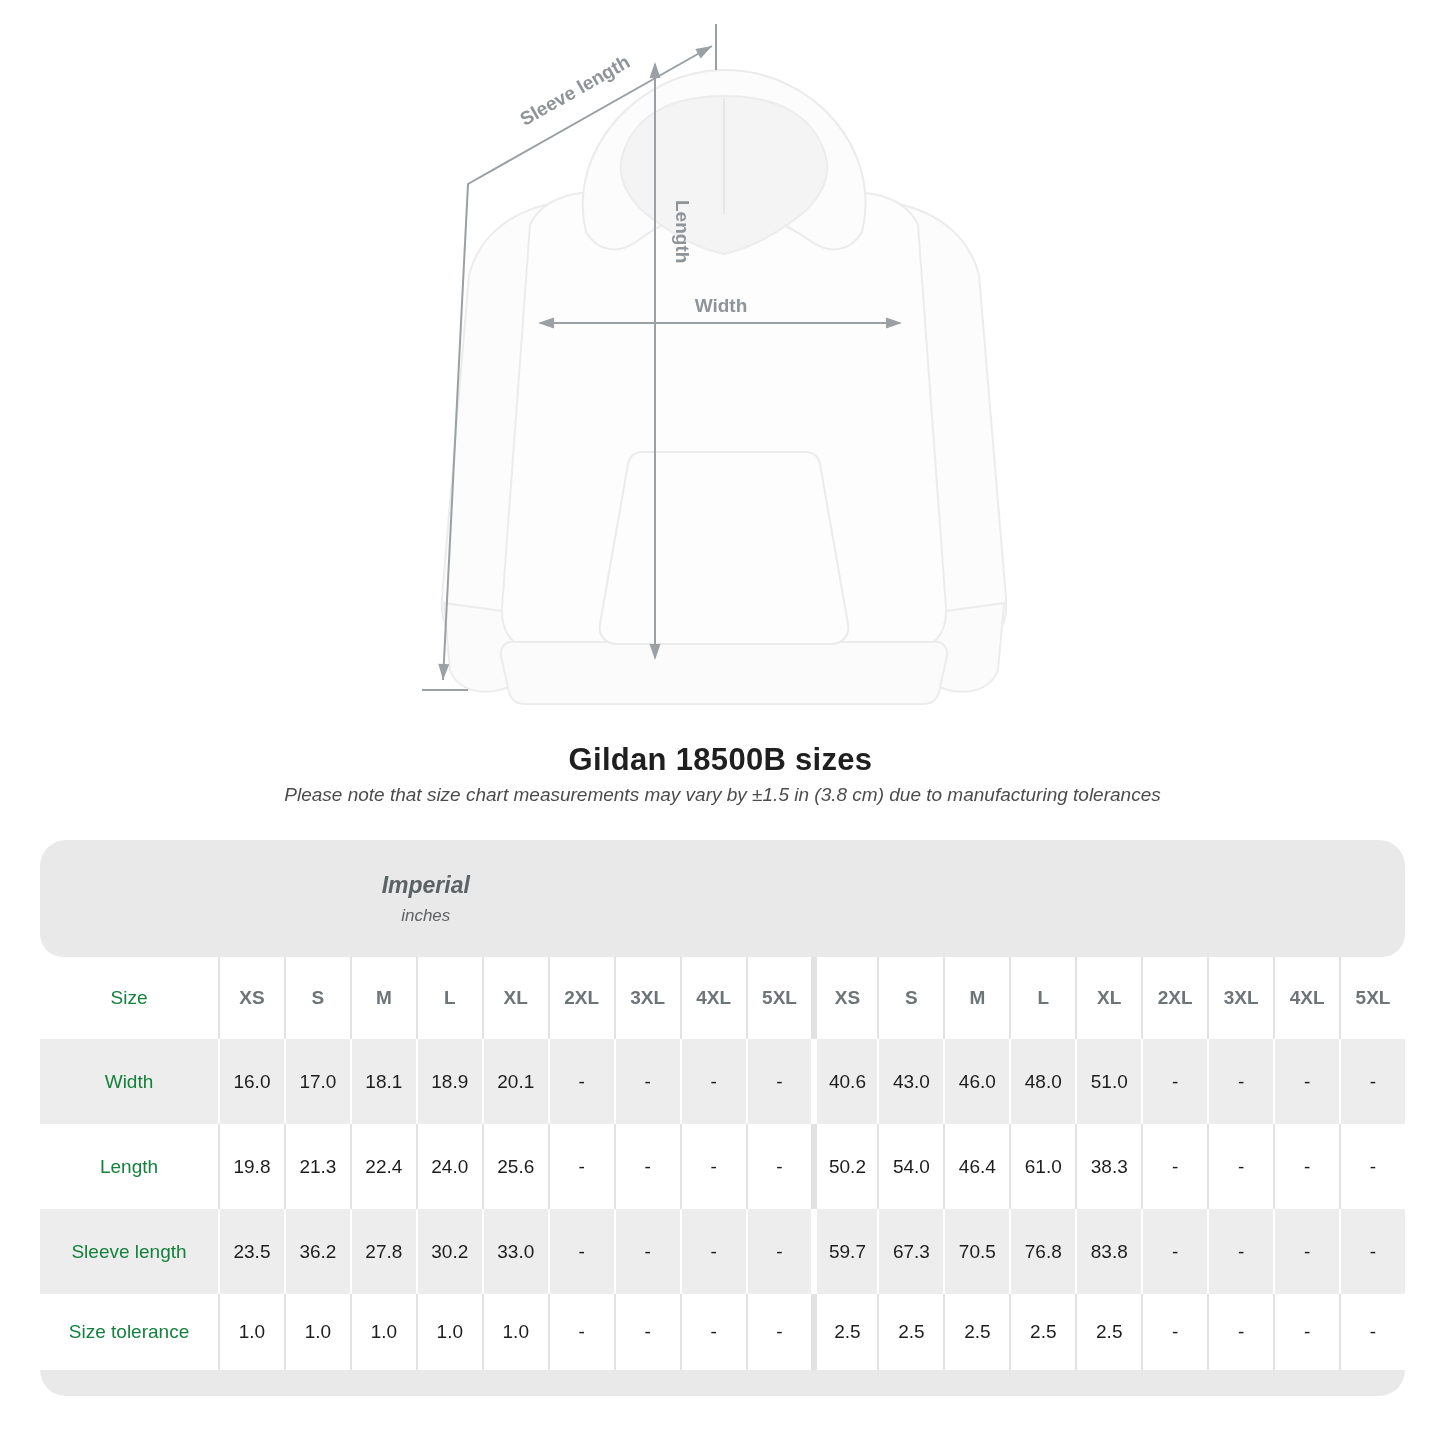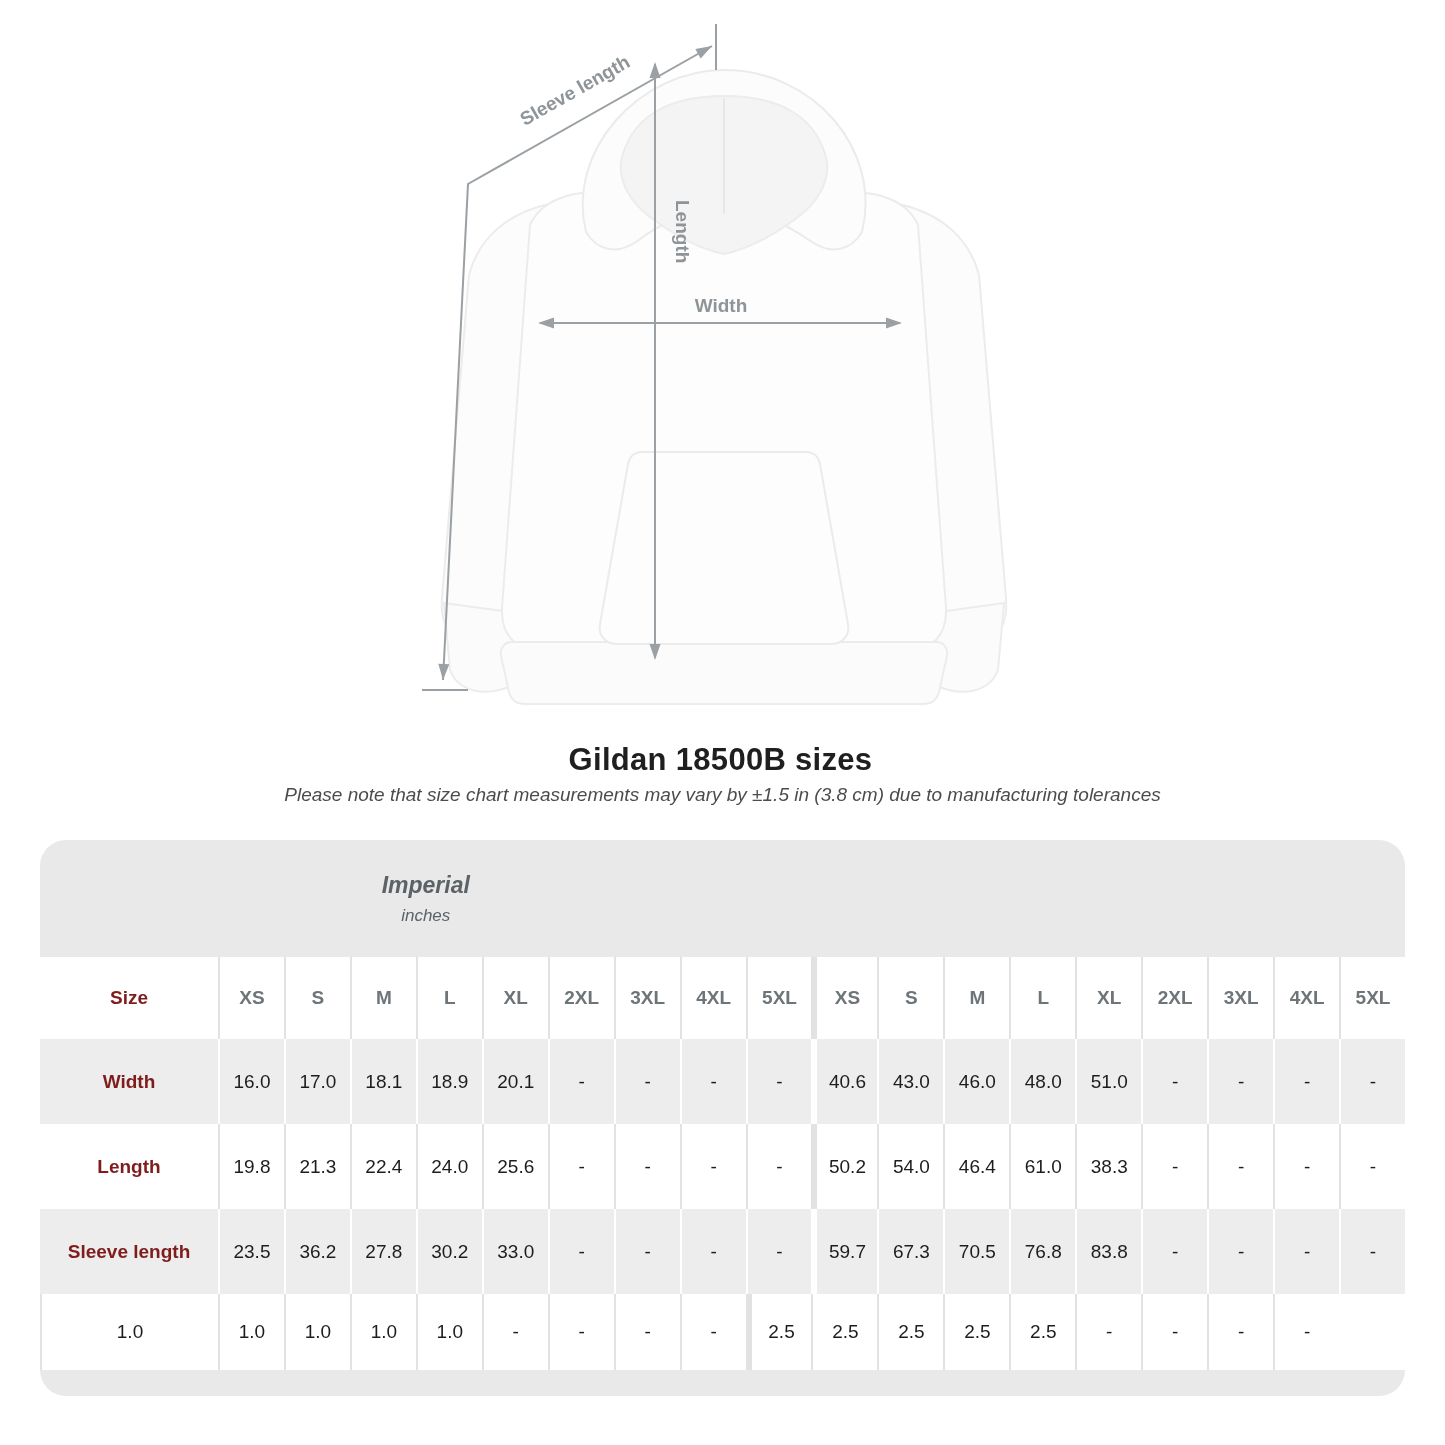--- a/index.html
+++ b/index.html
@@ -32,20 +32,21 @@
     margin:0 40px;
     border-radius:26px;
     overflow:hidden;
   }
   .band-header{
     background:#e9e9e9;
     height:117px;
     display:grid;
     grid-template-columns:178px repeat(18,1fr);
     align-items:center;
+    border-radius:23px;
   }
   .sec-head{text-align:center;}
   .sec-head.imperial{grid-column:1 / 11;}
   .sec-head.metric{grid-column:11 / 20;}
   .sec-title{
     font-size:23px;font-weight:bold;font-style:italic;color:#5b6366;
   }
   .sec-unit{
     font-size:17px;font-style:italic;color:#5b6366;margin-top:7px;
   }
@@ -61,21 +62,21 @@
   .trow.row-white{background:#ffffff;--sep:#e2e2e2;}
   .trow.row-gray{background:#ededed;--sep:#ffffff;}
   .cell{
     display:flex;align-items:center;justify-content:center;
     text-align:center;
     font-size:19px;
     color:#1d1d1d;
     border-left:2px solid var(--sep);
     min-width:0;
   }
-  .cell.label-cell{border-left:none;font-weight:bold;color:#7f1d1d;}
+  .cell.label-cell{border-left:none;font-weight:normal;color:#15803d;}
   .cell.head{font-weight:bold;color:#6e7578;}
   .cell.sec-start{border-left-width:6px;}
   .band-footer{background:#e9e9e9;height:26px;}
 </style>
 </head>
 <body>
 
 <div class="figure-wrap">
   <svg width="1445" height="712" viewBox="0 0 1445 712">
 
@@ -212,20 +213,21 @@
         <div class="cell">67.3</div>
         <div class="cell">70.5</div>
         <div class="cell">76.8</div>
         <div class="cell">83.8</div>
         <div class="cell">-</div>
         <div class="cell">-</div>
         <div class="cell">-</div>
         <div class="cell">-</div>
       </div>
       <div class="trow data-row row-white short">
+        <div class="cell label-cell">Size tolerance</div>
         <div class="cell">1.0</div>
         <div class="cell">1.0</div>
         <div class="cell">1.0</div>
         <div class="cell">1.0</div>
         <div class="cell">1.0</div>
         <div class="cell">-</div>
         <div class="cell">-</div>
         <div class="cell">-</div>
         <div class="cell">-</div>
         <div class="cell sec-start">2.5</div>

